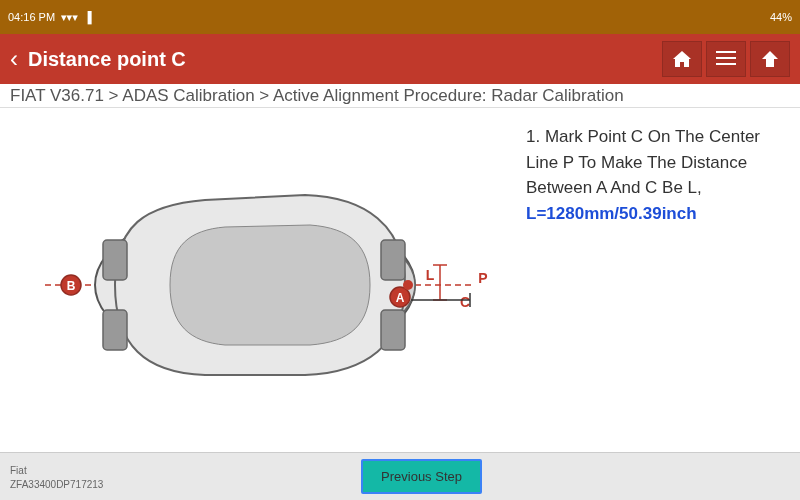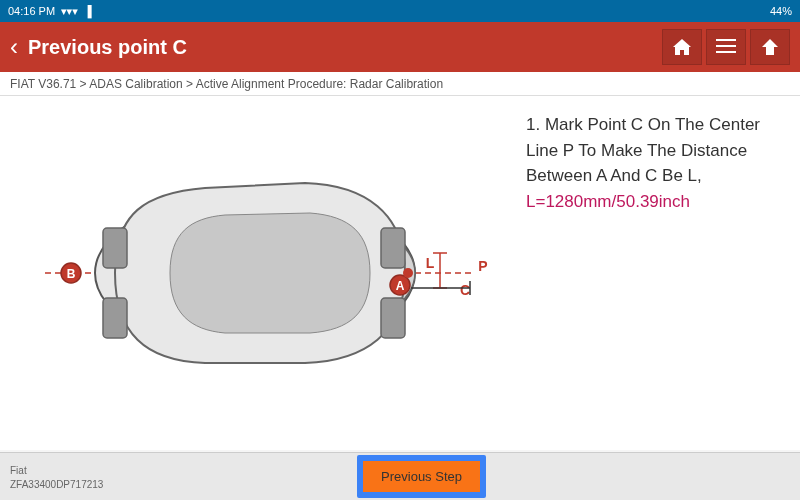--- a/index.html
+++ b/index.html
@@ -1,27 +1,27 @@
 <!DOCTYPE html>
 <html><head>
   <meta charset="utf-8">
   <style>
     * { margin: 0; padding: 0; box-sizing: border-box; }
     body { width: 800px; height: 500px; font-family: Arial, sans-serif; background: #f5f5f5; overflow: hidden; position: relative; }
 
     
     .status-bar {
-      background: #0369a1;
+      background: #a16207;
       color: #fff;
       font-size: 11px;
       padding: 2px 8px;
       display: flex;
       justify-content: space-between;
       align-items: center;
-      height: 22px;
+      height: 34px;
     }
     .status-left { display: flex; align-items: center; gap: 6px; }
     .status-right { display: flex; align-items: center; gap: 4px; }
 
     
     .header {
       background: #c0392b;
       color: #fff;
       display: flex;
       align-items: center;
@@ -53,21 +53,21 @@
       align-items: center;
       justify-content: center;
       cursor: pointer;
       font-size: 16px;
     }
 
     
     .breadcrumb {
       background: #fff;
       padding: 4px 10px;
-      font-size: 12px;
+      font-size: 17px;
       color: #555;
       border-bottom: 1px solid #ddd;
       height: 24px;
       display: flex;
       align-items: center;
     }
 
     
     .main-content {
       display: flex;
@@ -87,22 +87,22 @@
 
     
     .instructions-panel {
       width: 290px;
       padding: 16px;
       font-size: 17px;
       color: #333;
       line-height: 1.5;
     }
     .instructions-highlight {
-      color: #be185d;
-      font-weight: normal;
+      color: #1d4ed8;
+      font-weight: bold;
     }
 
     
     .footer {
       background: #e8e8e8;
       border-top: 1px solid #ccc;
       height: 48px;
       display: flex;
       align-items: center;
       justify-content: center;
@@ -115,22 +115,22 @@
     }
     .footer-left {
       position: absolute;
       left: 10px;
       bottom: 8px;
       font-size: 10px;
       color: #666;
       line-height: 1.4;
     }
     .footer-btn {
-      background: #f97316;
-      border: 6px solid #3b82f6;
+      background: #14b8a6;
+      border: 2px solid #3b82f6;
       color: #333;
       padding: 8px 18px;
       font-size: 13px;
       cursor: pointer;
       border-radius: 2px;
       margin-left: 43px;
     }
 
     
     .car-svg-container {
@@ -148,21 +148,21 @@
     <span>▾▾▾</span>
     <span>▐</span>
   </div>
   <div class="status-right">
     <span>44%</span>
   </div>
 </div>
 
 <div class="header">
   <div class="header-back">‹</div>
-  <div class="header-title">Previous point C</div>
+  <div class="header-title">Distance point C</div>
   <div class="header-icons">
     <div class="header-icon-btn">
       <svg width="20" height="18" viewBox="0 0 20 18" fill="white">
           <polygon points="10,1 1,9 3,9 3,17 8,17 8,12 12,12 12,17 17,17 17,9 19,9"></polygon>
         </svg>
     </div>
     <div class="header-icon-btn">
       <svg width="20" height="16" viewBox="0 0 20 16" fill="white">
           <rect y="0" width="20" height="2"></rect>
           <rect y="6" width="20" height="2"></rect>

